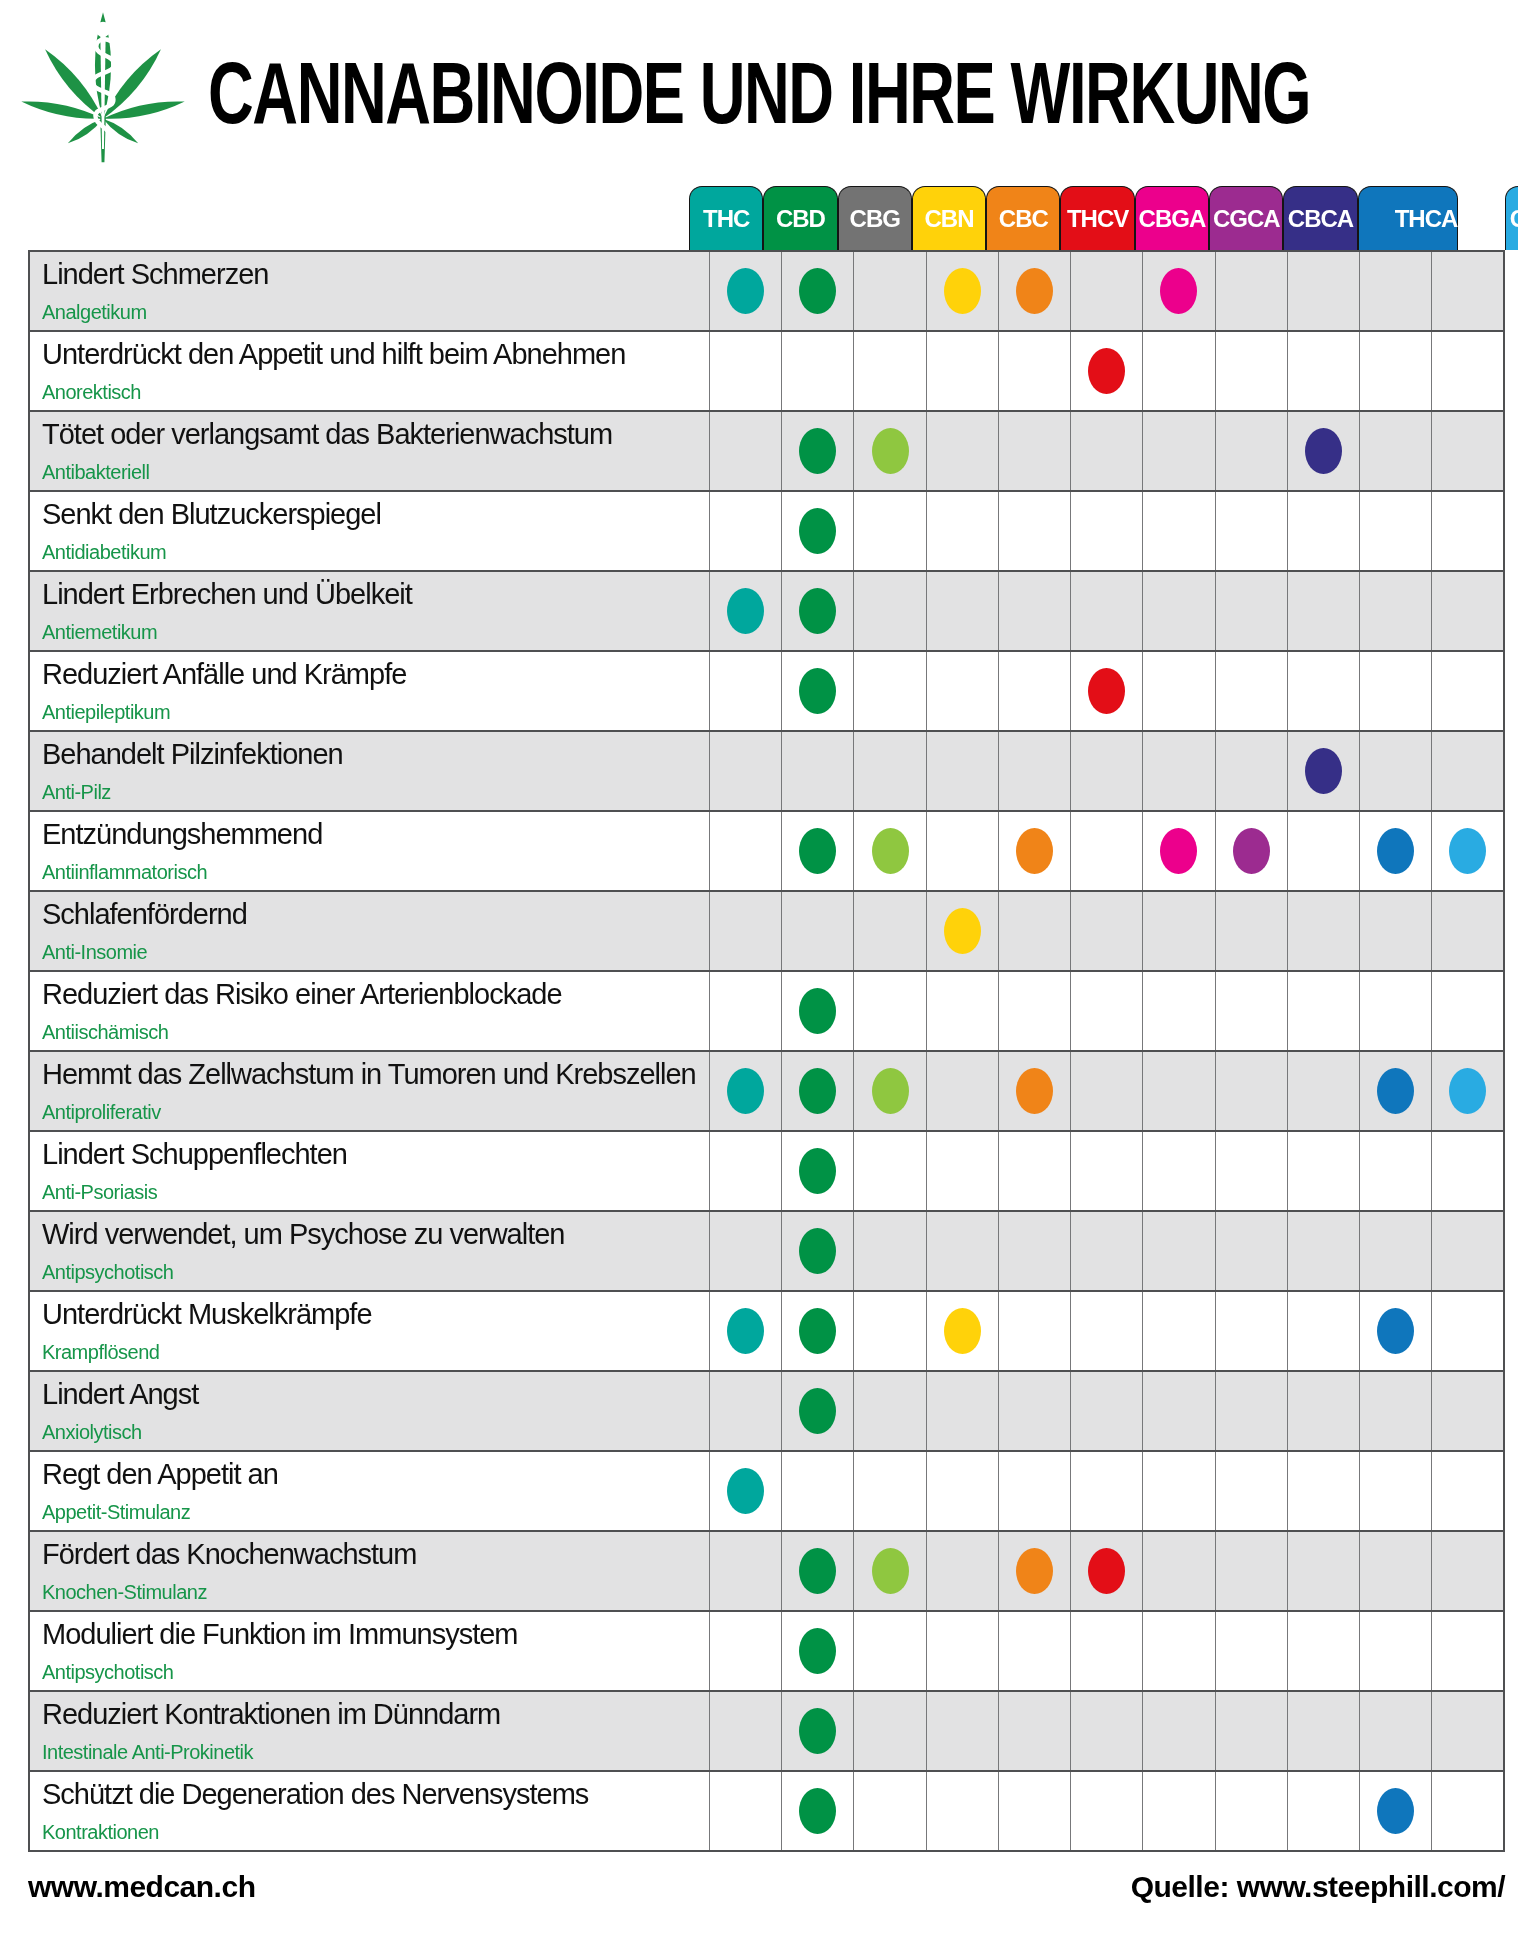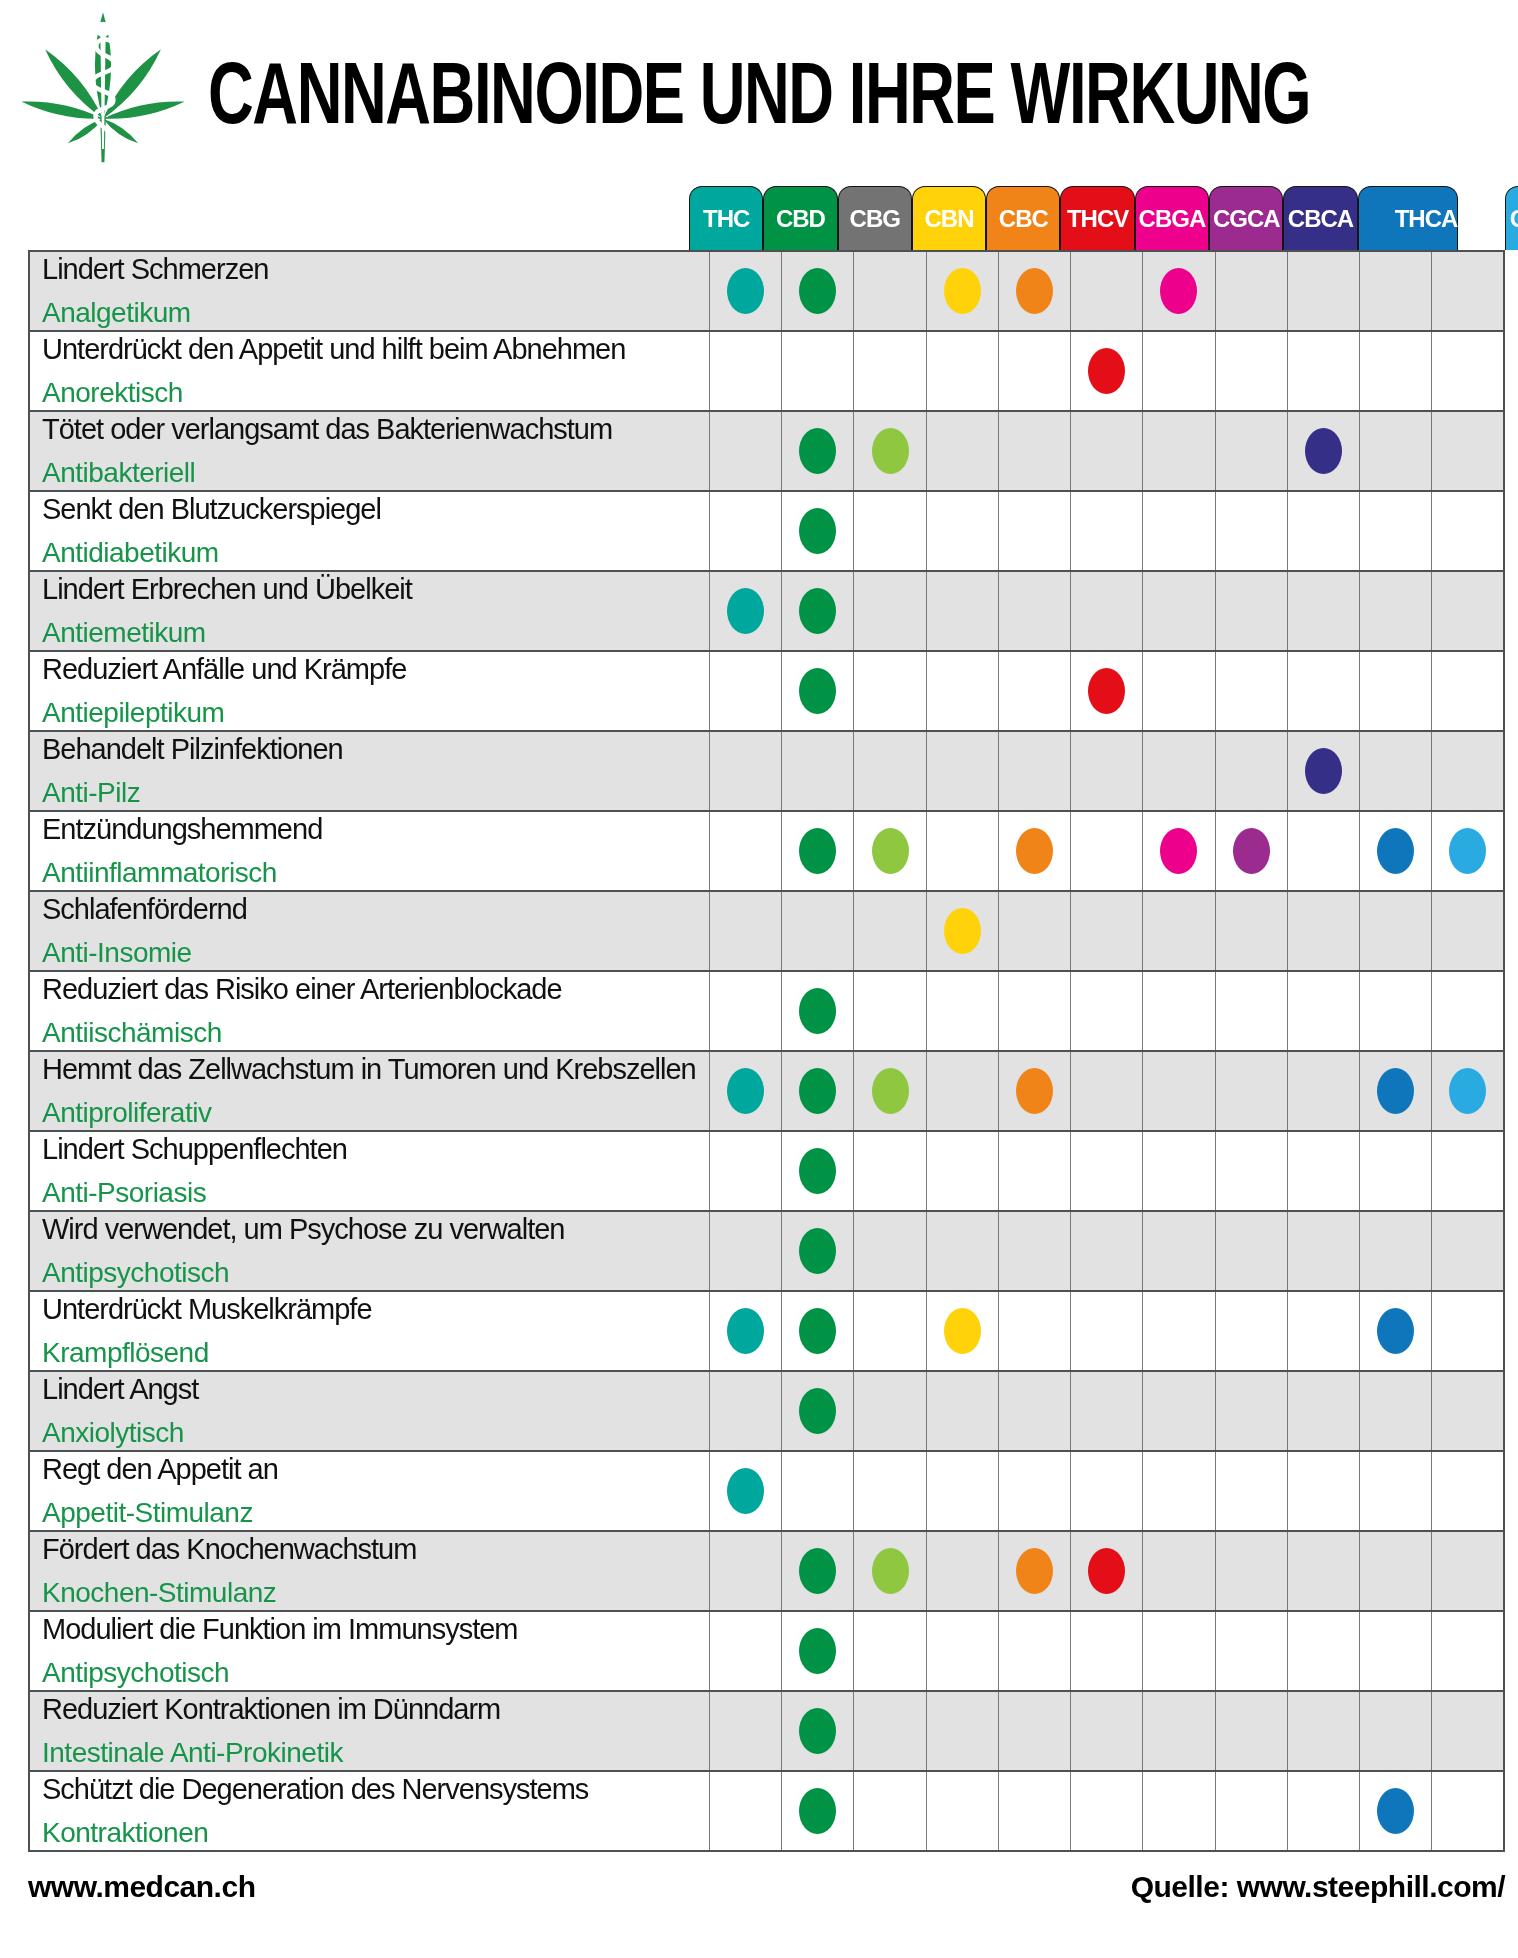--- a/index.html
+++ b/index.html
@@ -13,21 +13,21 @@
        border-radius:13px 13px 0 0;color:#fff;font-weight:bold;font-size:24px;letter-spacing:-1px;
        display:flex;align-items:center;justify-content:center;}
   table{border-collapse:collapse;table-layout:fixed;width:1477px;margin-left:28px;
         border:2px solid #4f5052;}
   tr{height:80px;border-top:2px solid #4f5052;}
   tr.alt{background:var(--alt,#E2E2E3);}
   td{padding:0;}
   td.lbl{width:659px;padding:0 8px 0 12px;vertical-align:middle;}
   td + td{border-left:1px solid #77787A;}
   .fx{font-size:29px;letter-spacing:-1px;color:#111;line-height:1.15;}
-  .cat{font-size:28px;letter-spacing:-0.5px;color:var(--cat,#169549);line-height:1.15;margin-top:10px;}
+  .cat{font-size:20px;letter-spacing:-0.5px;color:var(--cat,#169549);line-height:1.15;margin-top:10px;}
   .dot{display:block;width:37px;height:46px;border-radius:50%;margin:0 auto;}
   .footer{width:1477px;margin:18px 0 0 28px;display:flex;justify-content:space-between;
           font-weight:bold;font-size:30px;letter-spacing:-0.5px;padding-bottom:26px;color:#000;}
 </style>
 </head>
 <body>
 
 <div>
   <div class="header">
     <div class="logo">

